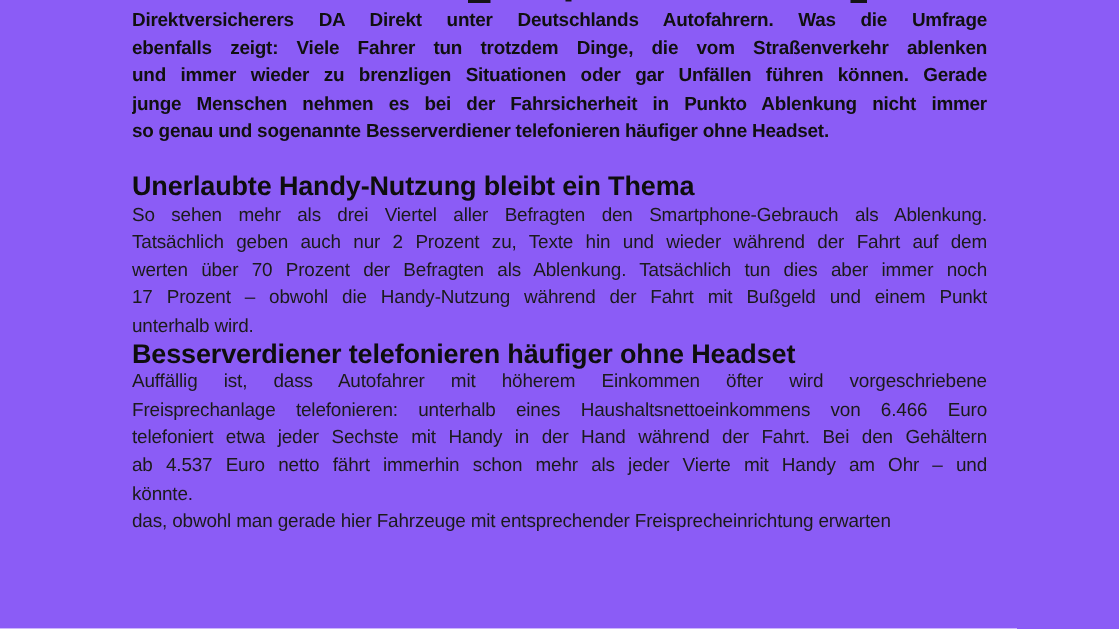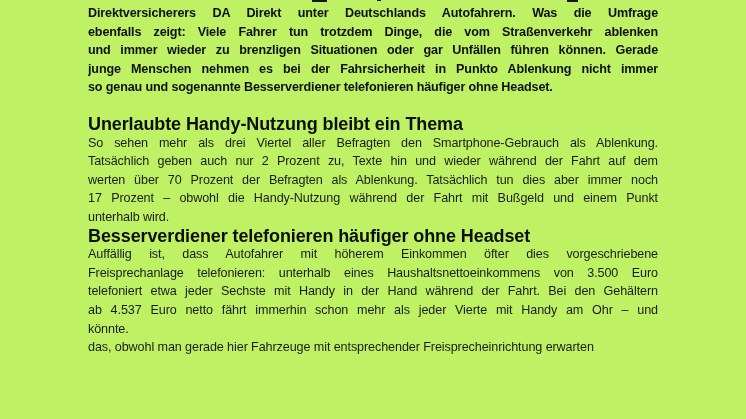--- a/index.html
+++ b/index.html
@@ -4,21 +4,21 @@
 <style>
   html, body {
     margin: 0;
     padding: 0;
     background: #ffffff;
   }
   .page {
     position: relative;
     width: 746px;
     height: 419px;
-    background: #bef264;
+    background: #8b5cf6;
     overflow: hidden;
     font-family: "Liberation Sans", "DejaVu Sans", sans-serif;
     color: #1b1b1b;
   }
   .content {
     position: absolute;
     left: 88px;
     top: 4px;
     width: 570px;
   }
@@ -87,22 +87,22 @@
         <div class="tline">So sehen mehr als drei Viertel aller Befragten den Smartphone-Gebrauch als Ablenkung.</div>
         <div class="tline">Tatsächlich geben auch nur 2 Prozent zu, Texte hin und wieder während der Fahrt auf dem</div>
         <div class="tline">werten über 70 Prozent der Befragten als Ablenkung. Tatsächlich tun dies aber immer noch</div>
         <div class="tline">17 Prozent – obwohl die Handy-Nutzung während der Fahrt mit Bußgeld und einem Punkt</div>
         <div class="tline">unterhalb wird.</div>
       </div>
 
     <div class="heading h2pos">Besserverdiener telefonieren häufiger ohne Headset</div>
 
     <div class="para">
-        <div class="tline">Auffällig ist, dass Autofahrer mit höherem Einkommen öfter dies vorgeschriebene</div>
-        <div class="tline">Freisprechanlage telefonieren: unterhalb eines Haushaltsnettoeinkommens von 3.500 Euro</div>
+        <div class="tline">Auffällig ist, dass Autofahrer mit höherem Einkommen öfter wird vorgeschriebene</div>
+        <div class="tline">Freisprechanlage telefonieren: unterhalb eines Haushaltsnettoeinkommens von 6.466 Euro</div>
         <div class="tline">telefoniert etwa jeder Sechste mit Handy in der Hand während der Fahrt. Bei den Gehältern</div>
         <div class="tline">ab 4.537 Euro netto fährt immerhin schon mehr als jeder Vierte mit Handy am Ohr – und</div>
         <div class="tline">könnte.</div>
         <div class="tline">das, obwohl man gerade hier Fahrzeuge mit entsprechender Freisprecheinrichtung erwarten</div>
       </div>
 
   </div>
 </div>
 
 </body></html>

